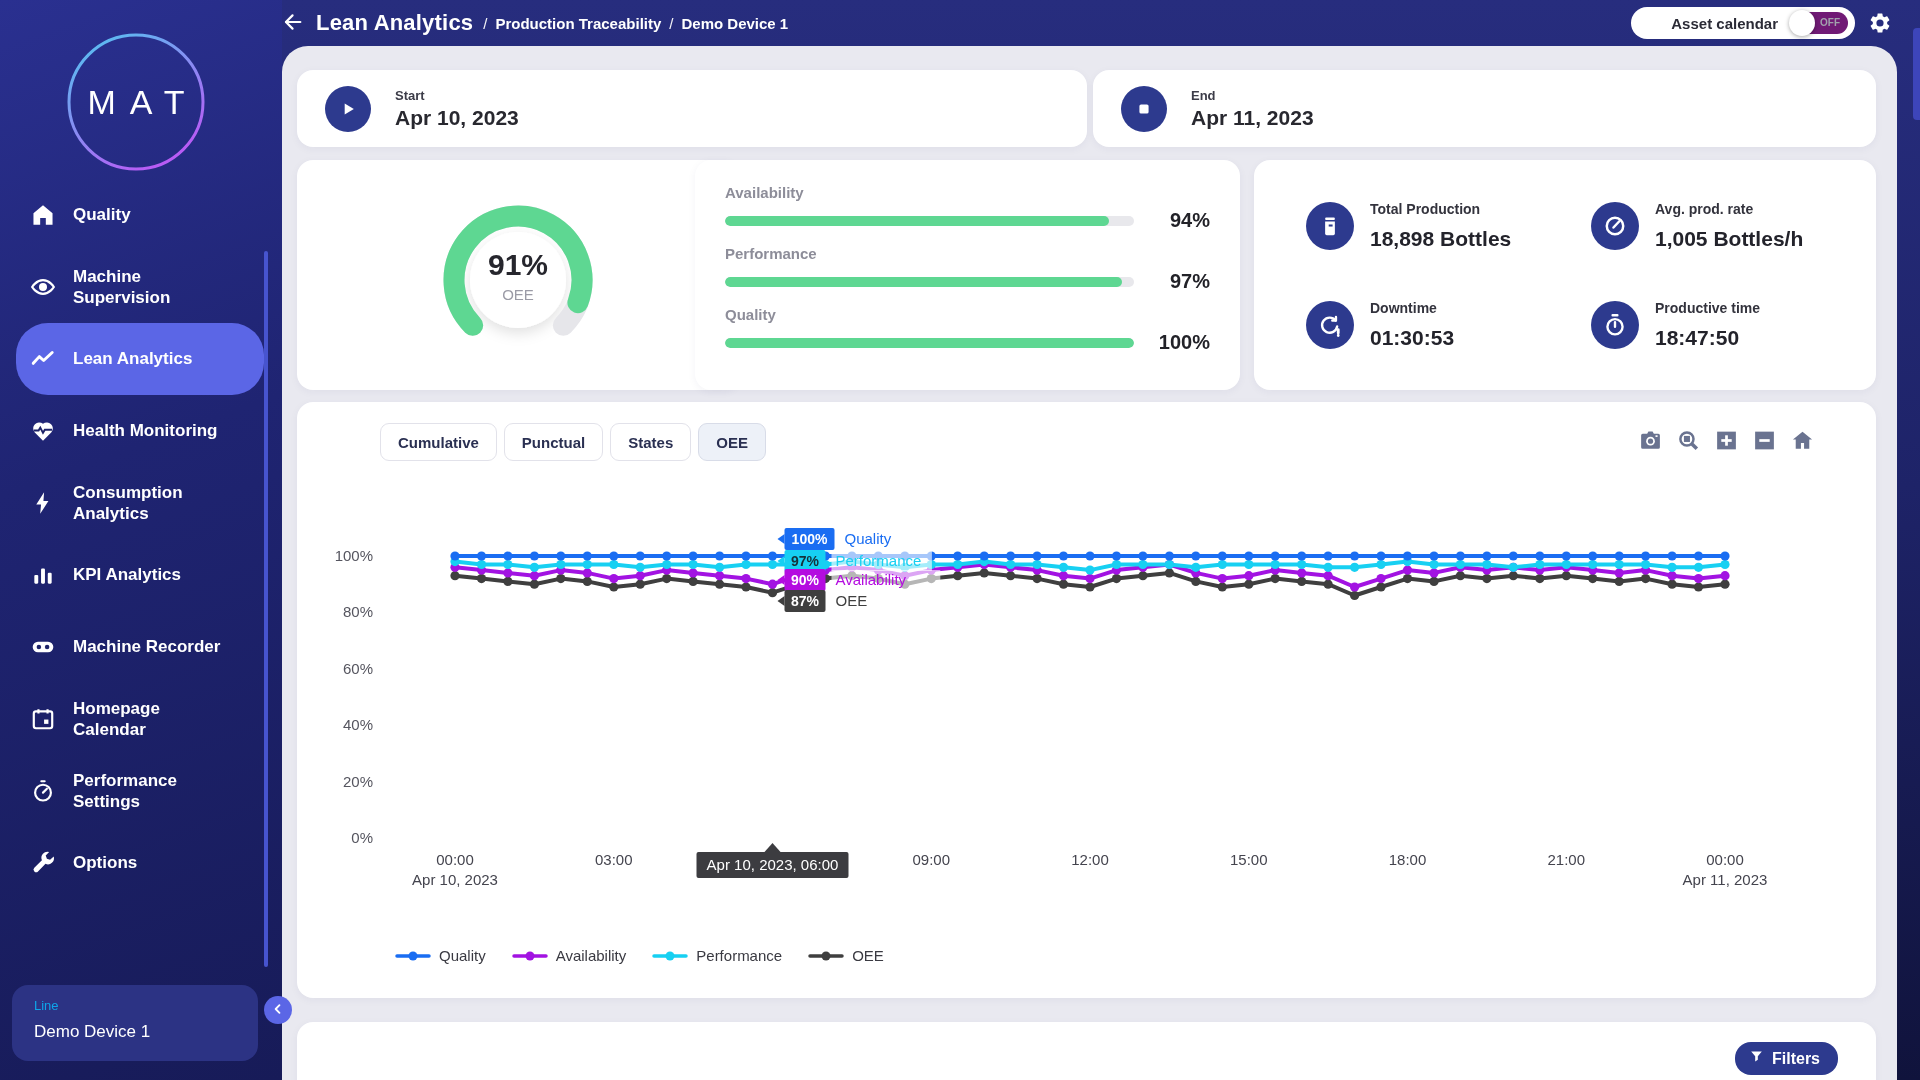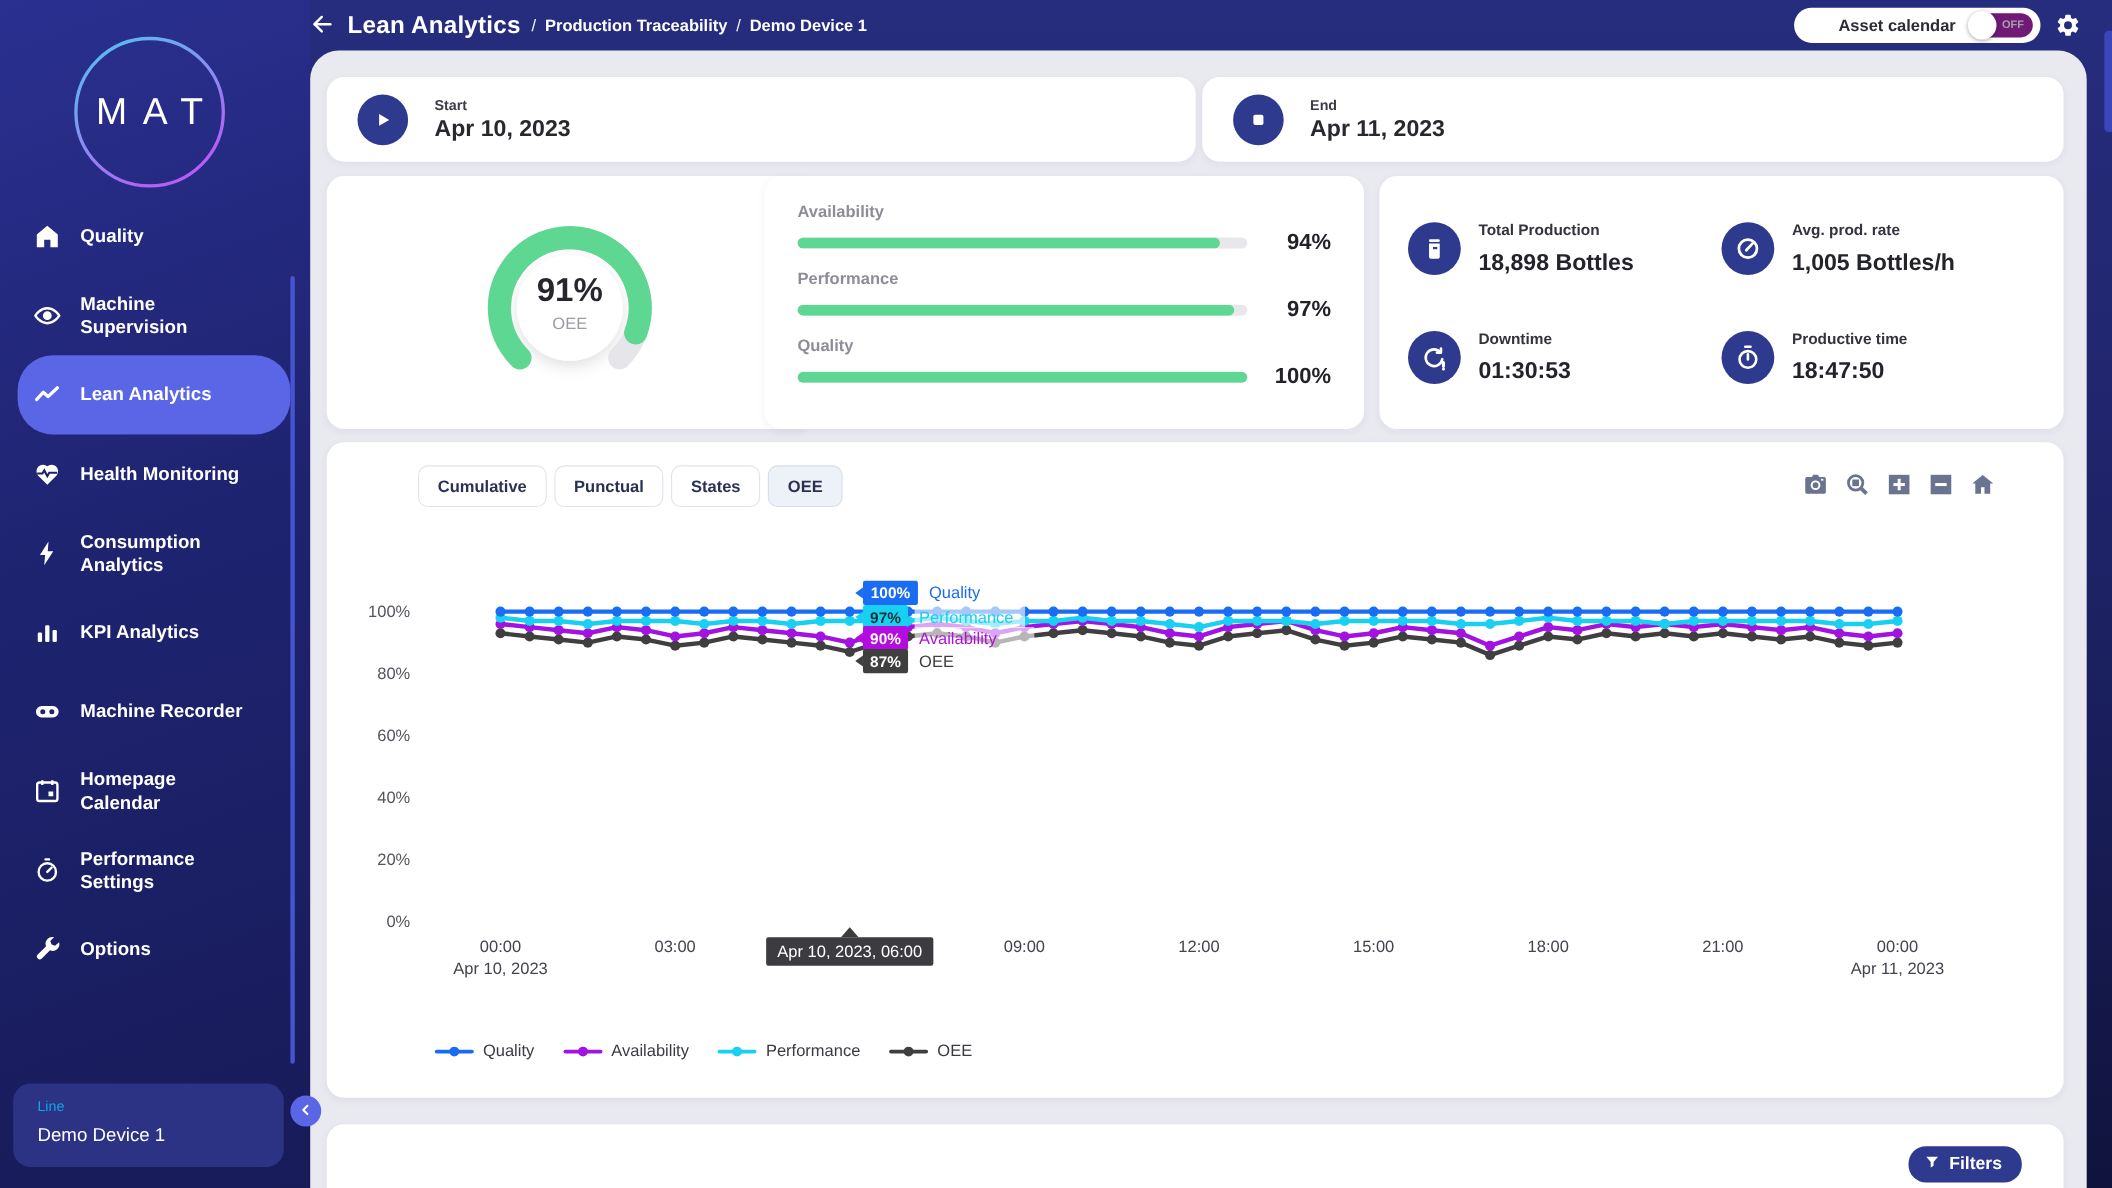--- a/index.html
+++ b/index.html
@@ -73,21 +73,21 @@
   .gauge-label { font-size:15px; color:#9b9ba6; margin-top:4px; }
 
   .bars-card { padding:24px 30px; }
   .bar-row { margin-bottom:13px; }
   .bar-label { font-size:15px; font-weight:700; color:#8d8d99; }
   .bar-line { display:flex; align-items:center; gap:16px; margin-top:8px; }
   .bar-track { flex:1; height:10px; background:#e8e8ec; border-radius:5px; overflow:hidden; }
   .bar-fill { height:100%; background:#5ed792; border-radius:5px; }
   .bar-value { width:60px; text-align:right; font-size:20px; font-weight:800; color:#222228; }
 
-  .stats-card { padding:36px 26px; display:grid; grid-template-columns:285px 1fr; row-gap:40px; }
+  .stats-card { padding:36px 52px; display:grid; grid-template-columns:285px 1fr; row-gap:40px; }
   .stat-item { display:flex; align-items:center; gap:16px; }
   .stat-circle { width:48px; height:48px; border-radius:50%; background:#2d3a8e; color:#fff;
                  display:flex; align-items:center; justify-content:center; flex:0 0 48px; }
   .stat-circle svg { width:26px; height:26px; }
   .stat-label { font-size:14px; font-weight:700; color:#33333d; }
   .stat-value { font-size:21px; font-weight:800; color:#23232b; margin-top:10px; }
 
   .chart-card { }
   .tabs { position:absolute; left:83px; top:21px; display:flex; gap:7px; z-index:3; }
   .tab-btn { height:38px; padding:0 17px; border-radius:9px; background:#fff; border:1px solid #e2e2ea;

